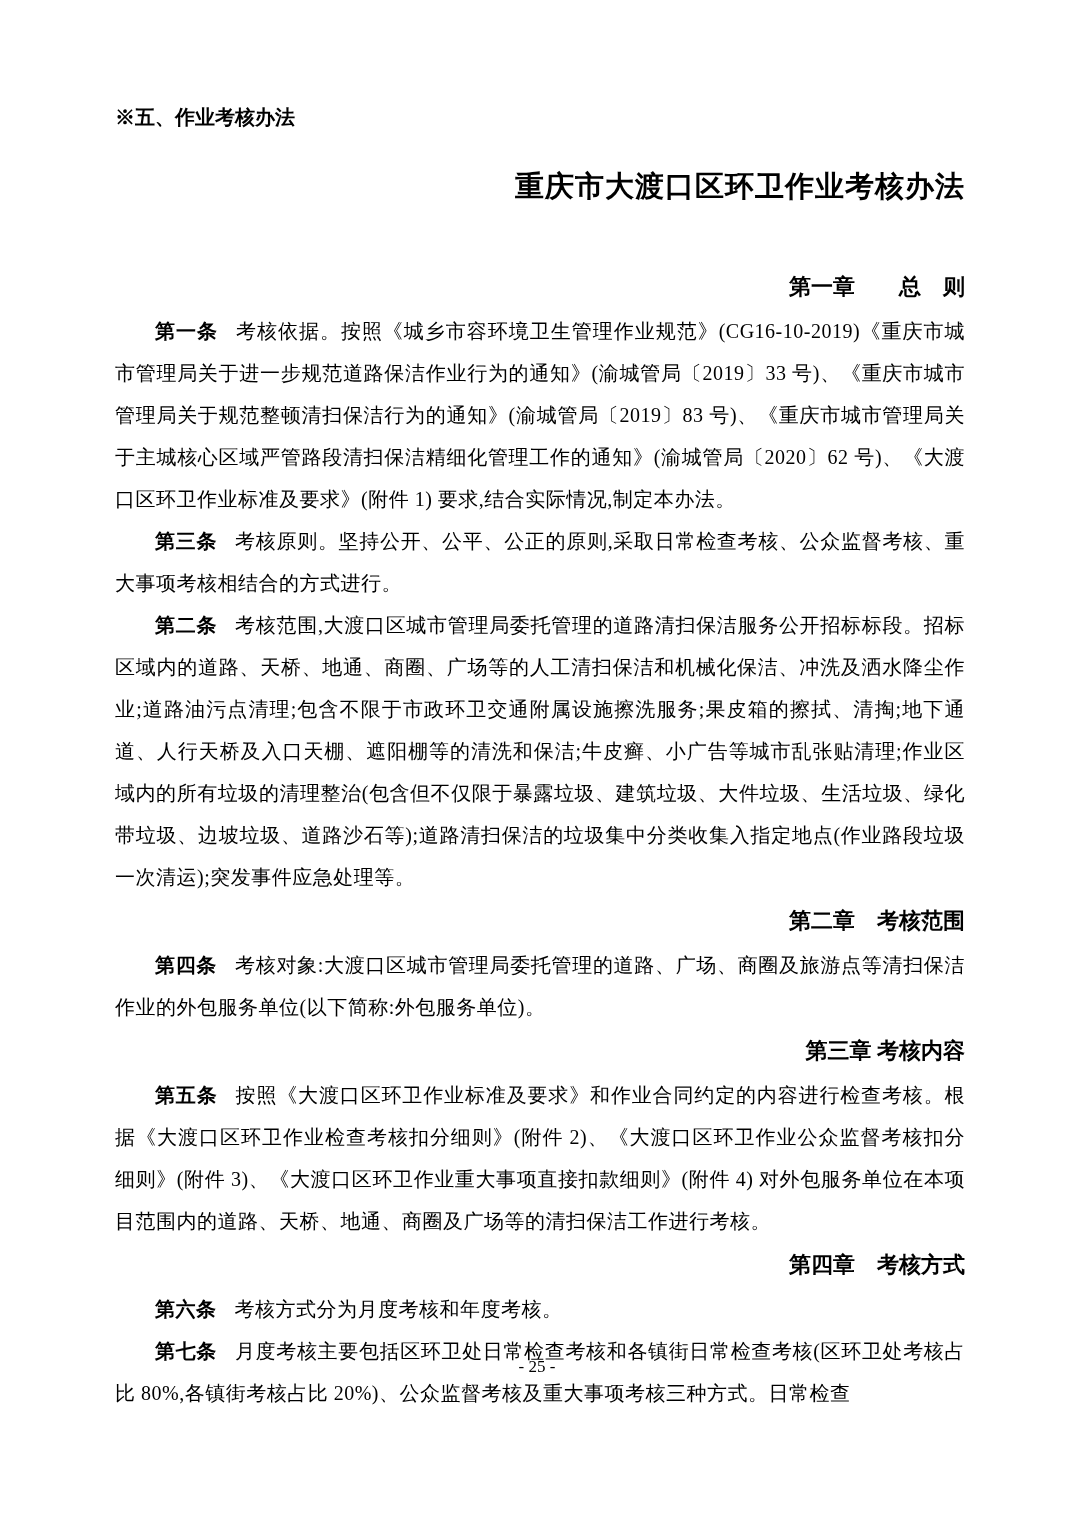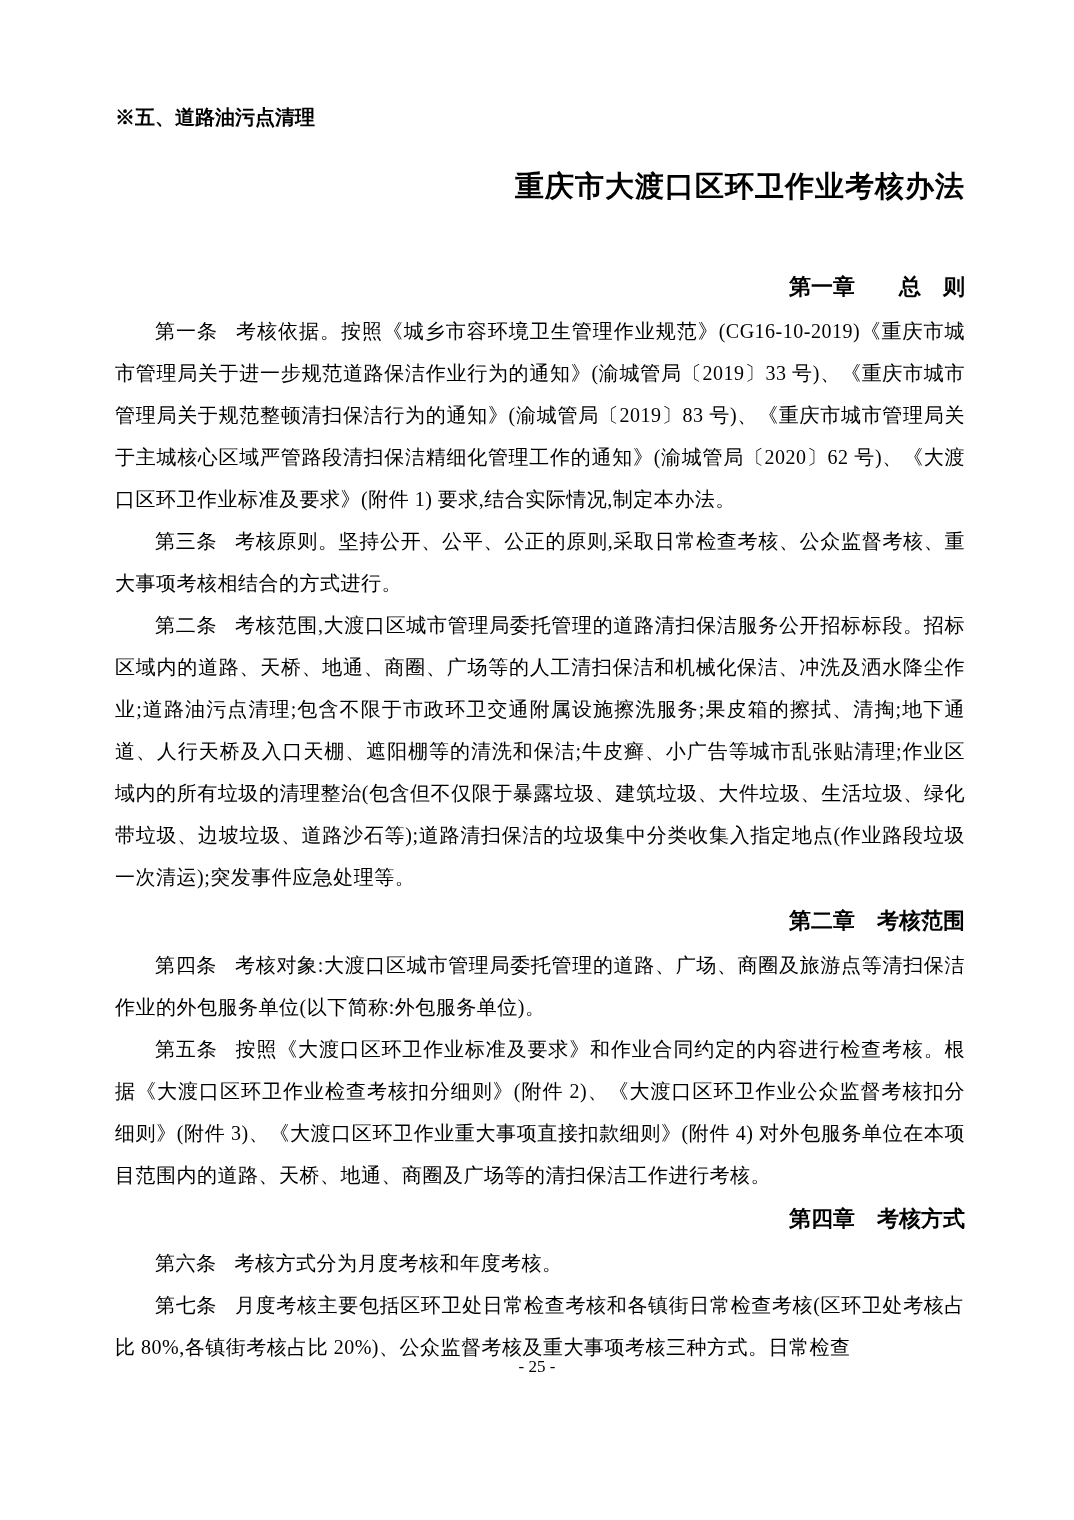--- a/index.html
+++ b/index.html
@@ -38,54 +38,55 @@
   }
   p.article {
     font-size: 20px;
     line-height: 42px;
     margin: 0;
     text-align: justify;
     text-indent: 2em;
     letter-spacing: 0.5px;
   }
   p.article .label {
-    font-weight: normal;
+    font-weight: bold;
     margin-right: 0.9em;
   }
   .footer {
     position: absolute;
     top: 1355px;
     left: 0;
     right: 0;
     text-align: center;
     font-size: 17px;
     line-height: 24px;
   }
 </style>
 </head>
 <body>
 
 <div class="page">
 
-  <div class="note">※五、道路油污点清理</div>
+  <div class="note">※五、作业考核办法</div>
 
   <h1 class="title">重庆市大渡口区环卫作业考核办法</h1>
 
   <h2 class="chapter">第一章　　总　则</h2>
 
   <p class="article"><span class="label">第一条</span><span>考核依据。按照《城乡市容环境卫生管理作业规范》(CG16-10-2019)《重庆市城市管理局关于进一步规范道路保洁作业行为的通知》(渝城管局〔2019〕33 号)、《重庆市城市管理局关于规范整顿清扫保洁行为的通知》(渝城管局〔2019〕83 号)、《重庆市城市管理局关于主城核心区域严管路段清扫保洁精细化管理工作的通知》(渝城管局〔2020〕62 号)、《大渡口区环卫作业标准及要求》(附件 1) 要求,结合实际情况,制定本办法。</span></p>
 
   <p class="article"><span class="label">第三条</span><span>考核原则。坚持公开、公平、公正的原则,采取日常检查考核、公众监督考核、重大事项考核相结合的方式进行。</span></p>
 
   <p class="article"><span class="label">第二条</span><span>考核范围,大渡口区城市管理局委托管理的道路清扫保洁服务公开招标标段。招标区域内的道路、天桥、地通、商圈、广场等的人工清扫保洁和机械化保洁、冲洗及洒水降尘作业;道路油污点清理;包含不限于市政环卫交通附属设施擦洗服务;果皮箱的擦拭、清掏;地下通道、人行天桥及入口天棚、遮阳棚等的清洗和保洁;牛皮癣、小广告等城市乱张贴清理;作业区域内的所有垃圾的清理整治(包含但不仅限于暴露垃圾、建筑垃圾、大件垃圾、生活垃圾、绿化带垃圾、边坡垃圾、道路沙石等);道路清扫保洁的垃圾集中分类收集入指定地点(作业路段垃圾一次清运);突发事件应急处理等。</span></p>
 
   <h2 class="chapter">第二章　考核范围</h2>
 
   <p class="article"><span class="label">第四条</span><span>考核对象:大渡口区城市管理局委托管理的道路、广场、商圈及旅游点等清扫保洁作业的外包服务单位(以下简称:外包服务单位)。</span></p>
 
+  <h2 class="chapter">第三章 考核内容</h2>
 
   <p class="article"><span class="label">第五条</span><span>按照《大渡口区环卫作业标准及要求》和作业合同约定的内容进行检查考核。根据《大渡口区环卫作业检查考核扣分细则》(附件 2)、《大渡口区环卫作业公众监督考核扣分细则》(附件 3)、《大渡口区环卫作业重大事项直接扣款细则》(附件 4) 对外包服务单位在本项目范围内的道路、天桥、地通、商圈及广场等的清扫保洁工作进行考核。</span></p>
 
   <h2 class="chapter">第四章　考核方式</h2>
 
   <p class="article"><span class="label">第六条</span><span>考核方式分为月度考核和年度考核。</span></p>
 
   <p class="article"><span class="label">第七条</span><span>月度考核主要包括区环卫处日常检查考核和各镇街日常检查考核(区环卫处考核占比 80%,各镇街考核占比 20%)、公众监督考核及重大事项考核三种方式。日常检查</span></p>
 
   <div class="footer">- 25 -</div>

